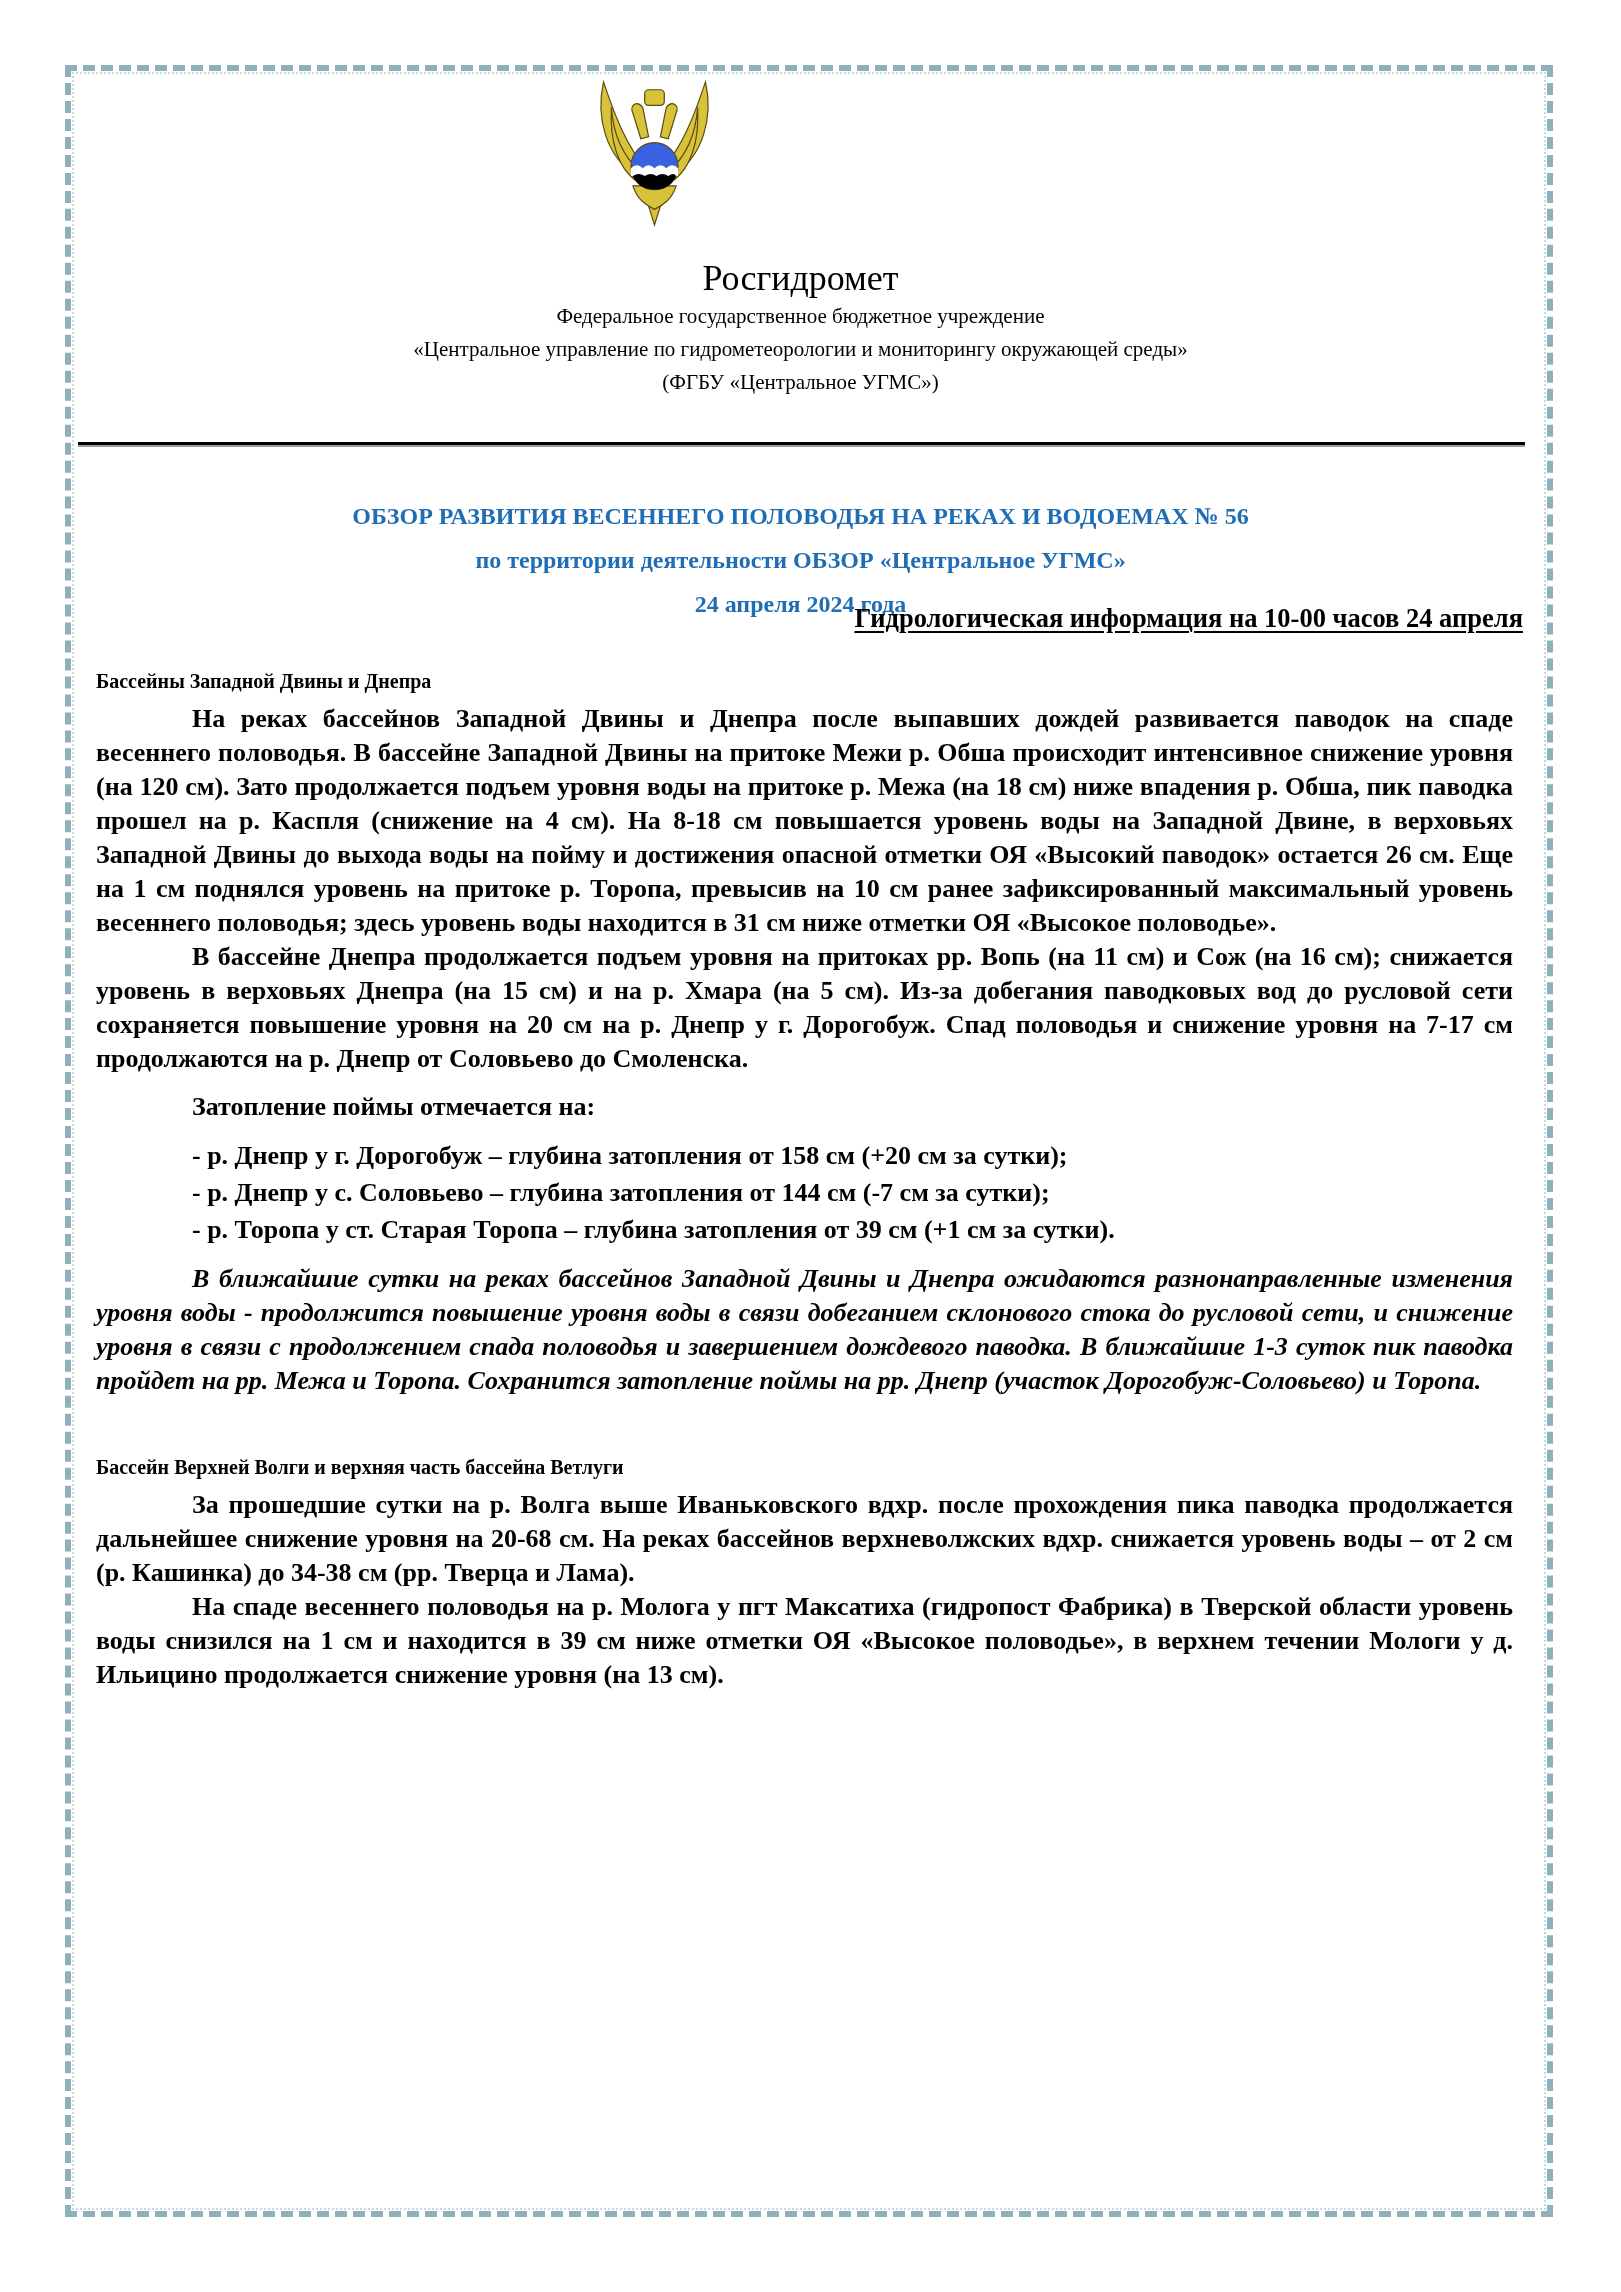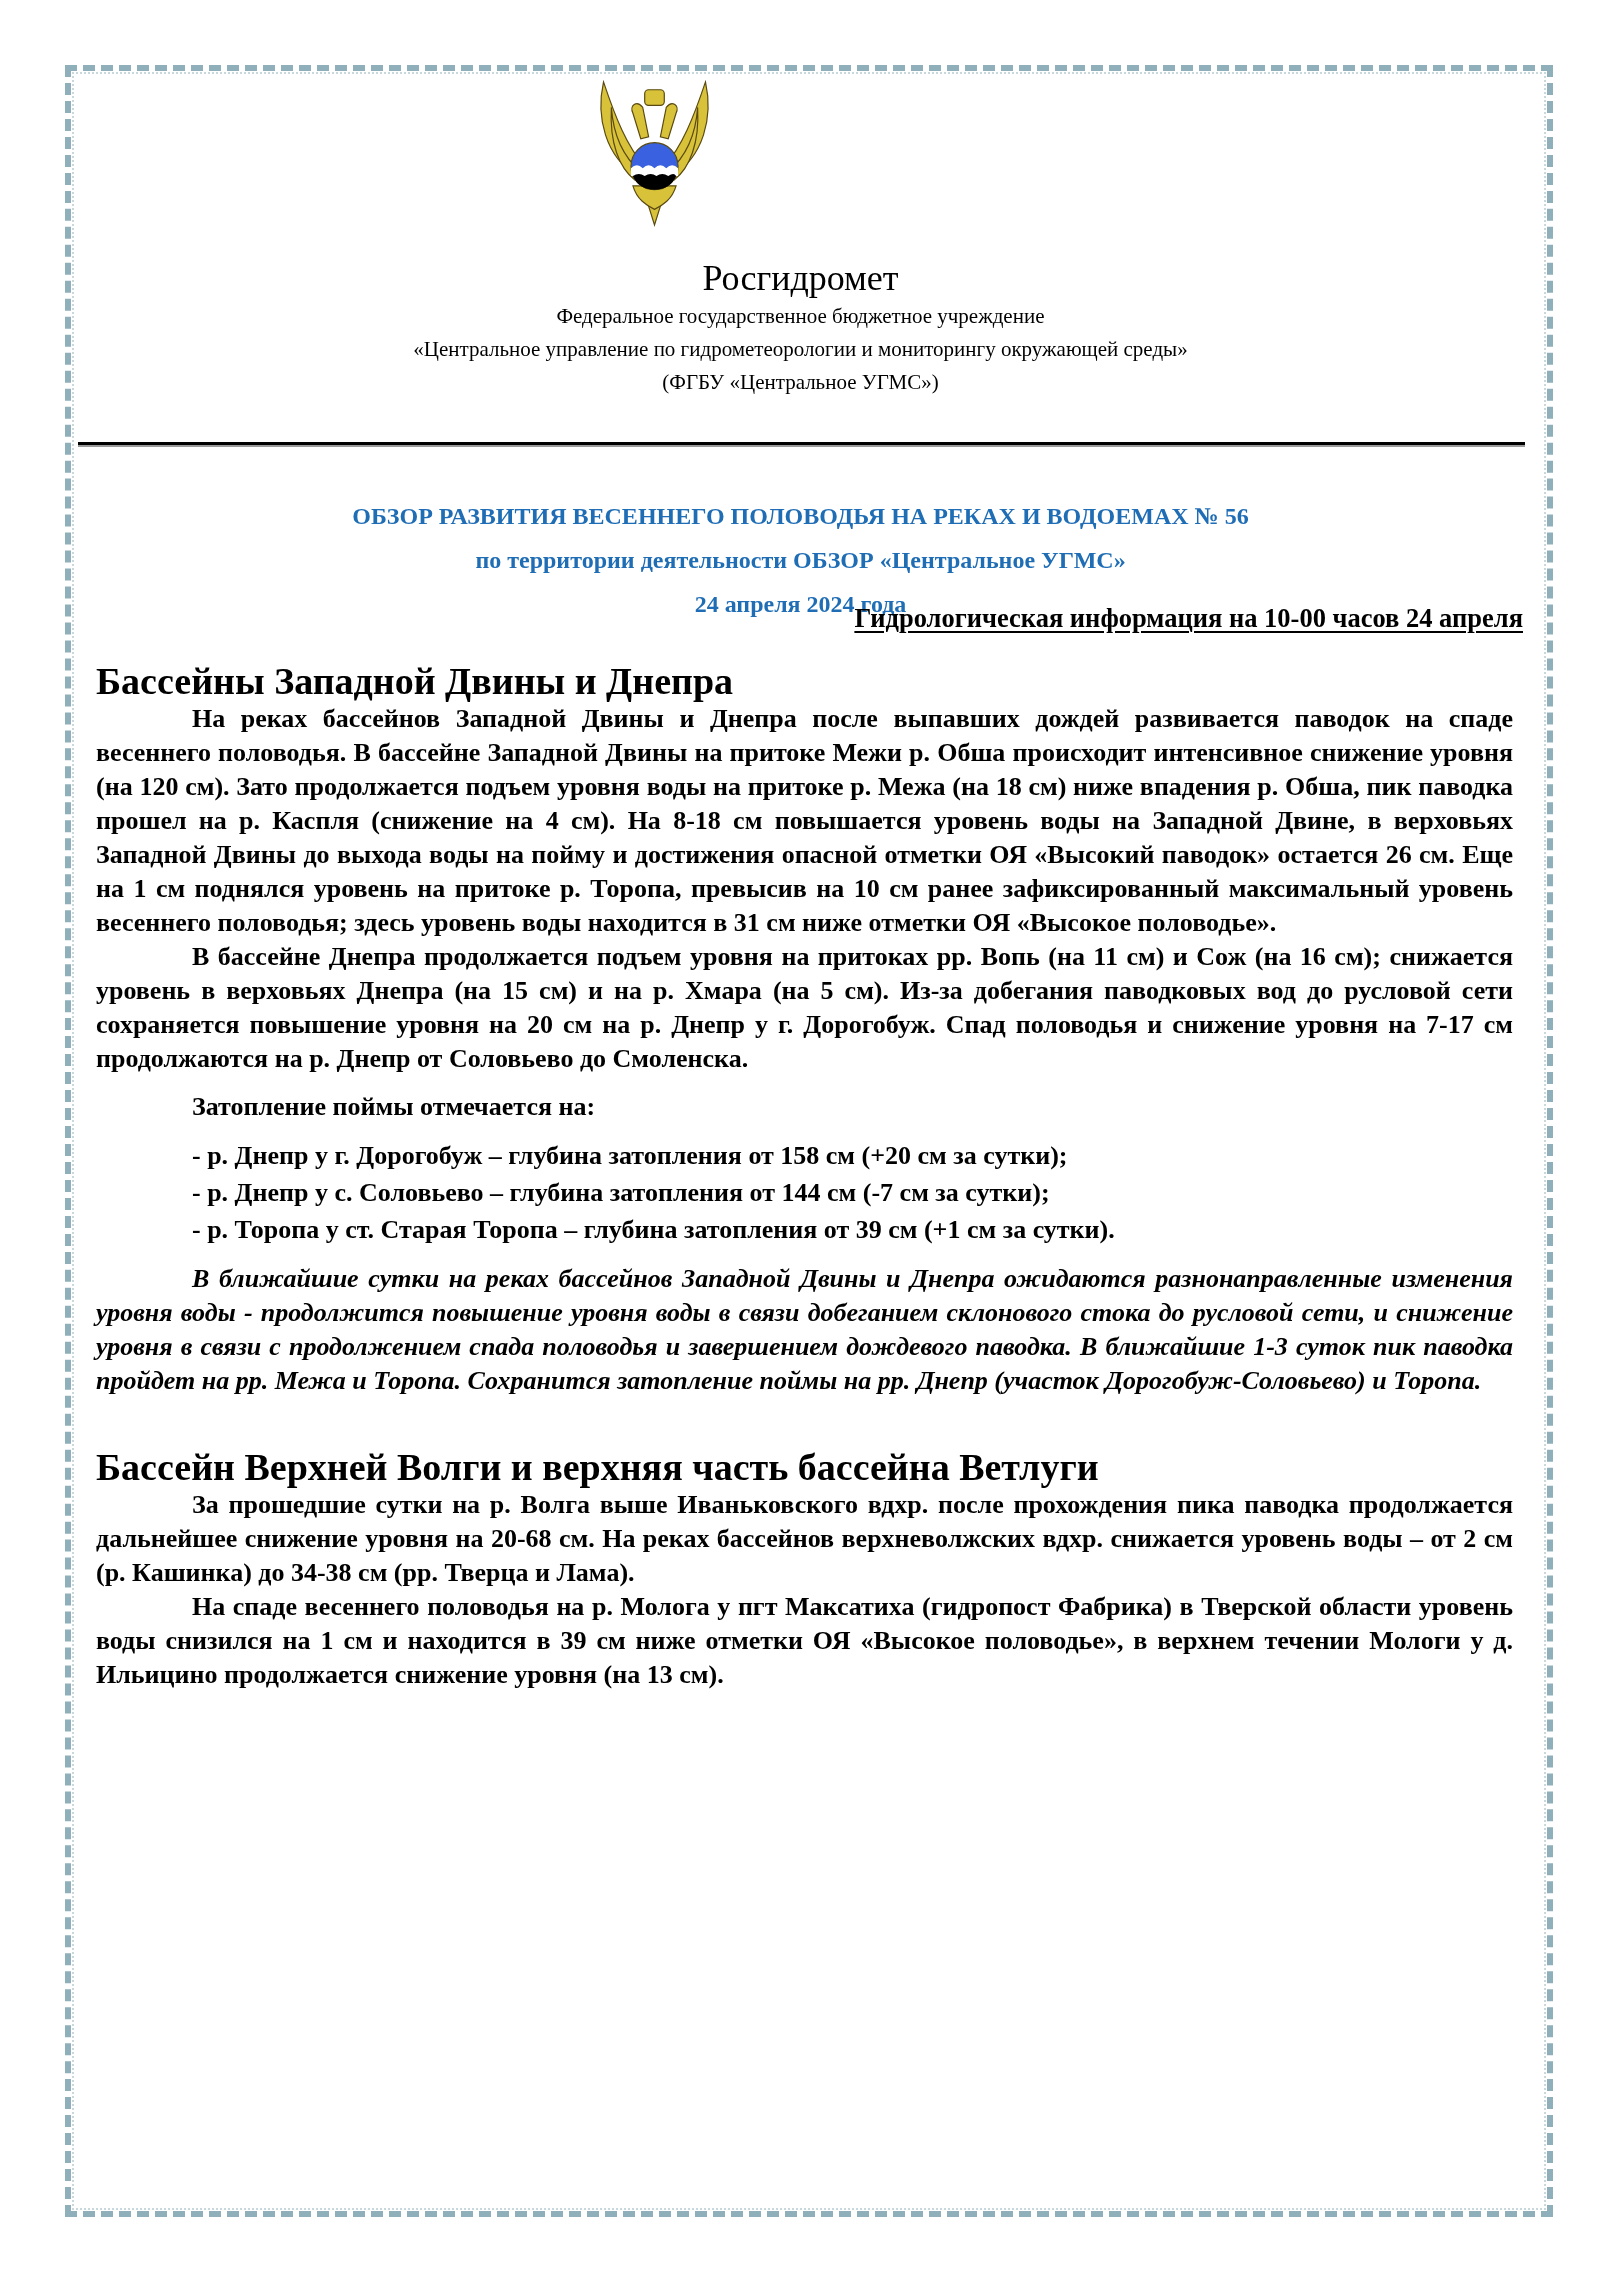--- a/index.html
+++ b/index.html
@@ -12,21 +12,21 @@
   .org-name { font-size:36px; line-height:43px; }
   .org-line { font-size:21px; font-weight:normal; line-height:33px; }
   .rule { position:absolute; left:78px; top:442px; width:1447px; height:2.9px; background:#000;
           box-shadow:0 2px 0 #9a9a9a; }
   .report-title { position:absolute; left:78px; top:453px; width:1445px; text-align:center;
           color:#1f6db5; font-weight:bold; font-size:24px; line-height:44px;margin-top:41px; }
   .subhead { position:absolute; left:78px; top:600px; width:1445px; text-align:right;
           font-weight:bold; font-size:26.5px; line-height:37px; }
   .subhead span { text-decoration:underline; text-decoration-thickness:2px; text-underline-offset:3.9px; }
   .content { position:absolute; left:96px; top:661px; width:1417px; }
-  .basin-title { font-weight:bold; font-size:38px; line-height:41px; margin:0; }
+  .basin-title { font-weight:bold; font-size:20px; line-height:41px; margin:0; }
   p { margin:0; font-size:26px; line-height:34px; text-align:justify; text-indent:96px;font-weight:bold; }
   p.plain { text-indent:0; padding-left:96px; text-align:left; }
   p.list { text-indent:0; padding-left:96px; text-align:left; line-height:37px; }
   p.italic { font-style:italic; }
   .gap-s { height:13.7px; } .gap-m { height:49px; }
 </style>
 </head>
 <body>
 
 <div class="page-border"></div>

